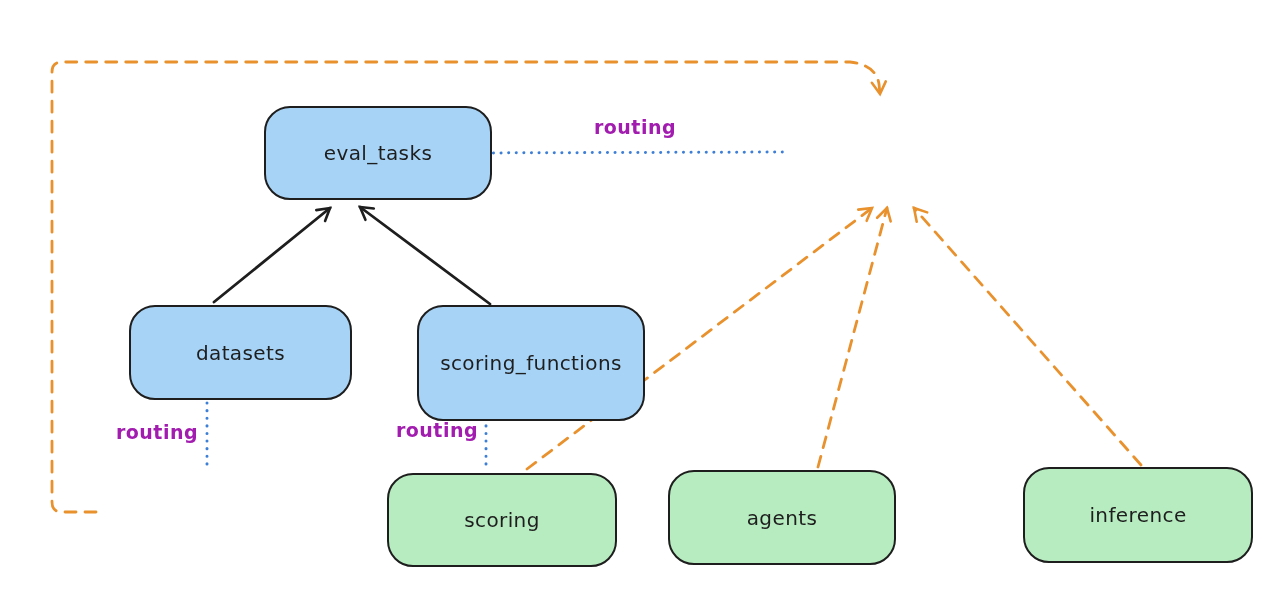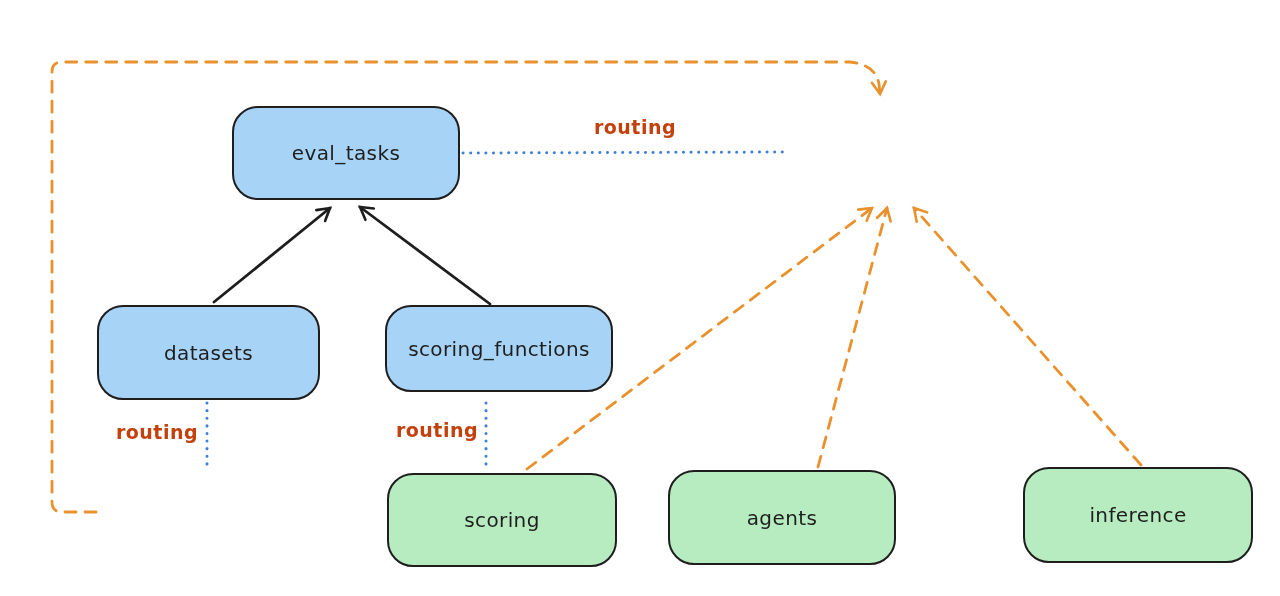--- a/index.html
+++ b/index.html
@@ -26,25 +26,25 @@
     box-sizing: border-box;
     border: 2.5px solid #1e1e1e;
     border-radius: 26px;
     display: flex;
     align-items: center;
     justify-content: center;
     font-size: 20px;
     color: #1e1e1e;
     letter-spacing: 0.4px;
   }
-  .node.blue  { background: #a7d3f6; }
+  .node.blue  { background: #a7d3f6; margin-left: 32px; }
   .node.green { background: #b6ecbf; }
   .edge-label {
     position: absolute;
-    color: #c2410c;
+    color: #a21caf;
     font-size: 19px;
     font-weight: 600;
     text-align: center;
     letter-spacing: 0.5px;
   }
 </style>
 </head>
 <body>
 
 <div id="canvas">
@@ -74,21 +74,21 @@
 
   <div class="node blue" style="left:232px; top:106px; width:228px; height:94px">
     <span>eval_tasks</span>
   </div>
 
 
   <div class="node blue" style="left:97px; top:305px; width:223px; height:95px">
     <span>datasets</span>
   </div>
 
-  <div class="node blue" style="left:385px; top:305px; width:228px; height:87px">
+  <div class="node blue" style="left:385px; top:305px; width:228px; height:116px">
     <span>scoring_functions</span>
   </div>
 
 
   <div class="node green" style="left:387px; top:473px; width:230px; height:94px">
     <span>scoring</span>
   </div>
 
   <div class="node green" style="left:668px; top:470px; width:228px; height:95px">
     <span>agents</span>

